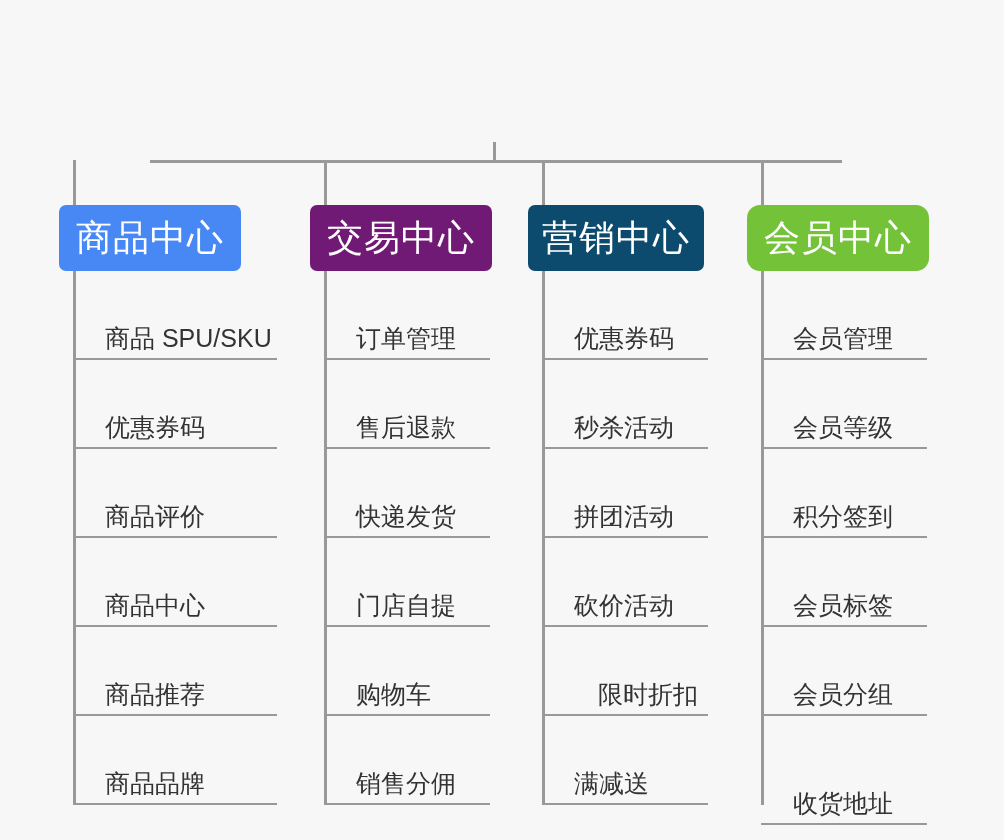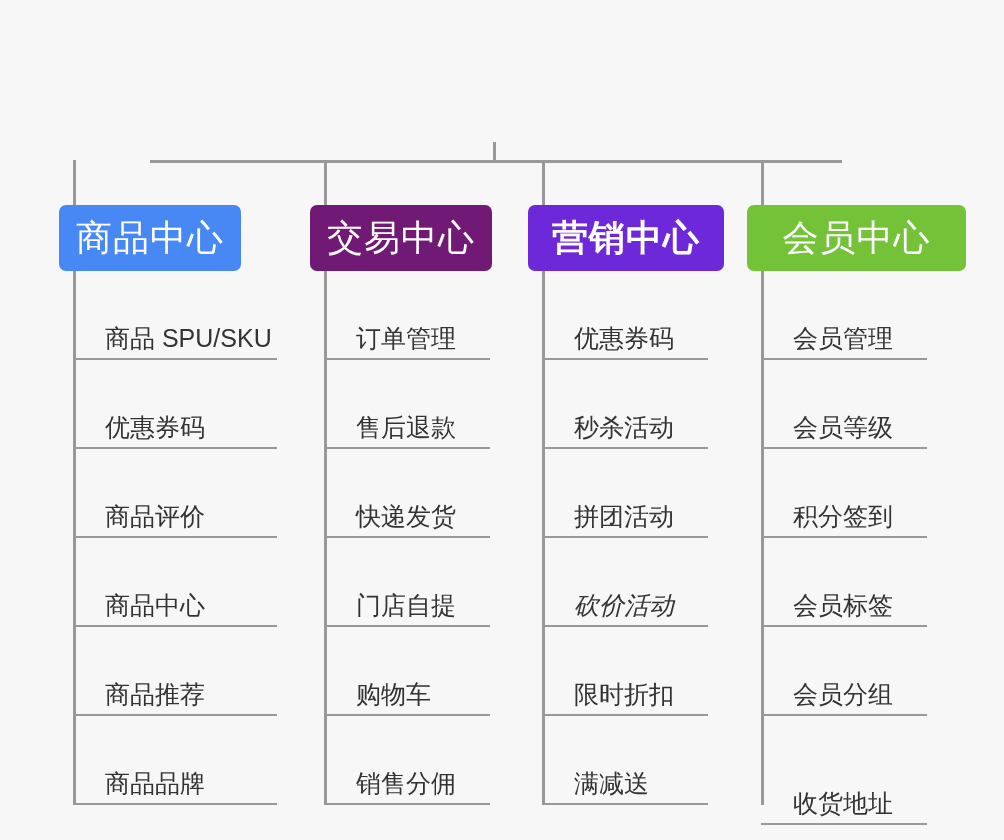--- a/index.html
+++ b/index.html
@@ -174,46 +174,46 @@
           <span class="leaf-label">门店自提</span>
         </div>
         <div class="leaf-item" style="top: 356px; width: 166px;">
           <span class="leaf-label">购物车</span>
         </div>
         <div class="leaf-item" style="top: 445px; width: 166px;">
           <span class="leaf-label">销售分佣</span>
         </div>
       </div>
       <div class="conn conn-v-drop" style="left: 542px;"></div>
-      <div class="cat-box" style="left: 528px; width: 196px; background: #6d28d9; font-weight: bold;">
+      <div class="cat-box" style="left: 528px; width: 176px; background: #0c4a6e;">
         <span>营销中心</span>
       </div>
       <div class="leaf-col" style="left: 542px; height: 534px;">
         <div class="leaf-spine" style="height: 534px;"></div>
         <div class="leaf-item" style="top: 0px; width: 166px;">
           <span class="leaf-label">优惠券码</span>
         </div>
         <div class="leaf-item" style="top: 89px; width: 166px;">
           <span class="leaf-label">秒杀活动</span>
         </div>
         <div class="leaf-item" style="top: 178px; width: 166px;">
           <span class="leaf-label">拼团活动</span>
         </div>
-        <div class="leaf-item" style="top: 267px; width: 166px; font-style: italic;">
+        <div class="leaf-item" style="top: 267px; width: 166px;">
           <span class="leaf-label">砍价活动</span>
         </div>
-        <div class="leaf-item" style="top: 356px; width: 166px;">
+        <div class="leaf-item" style="top: 356px; width: 166px; justify-content: flex-end;">
           <span class="leaf-label">限时折扣</span>
         </div>
         <div class="leaf-item" style="top: 445px; width: 166px;">
           <span class="leaf-label">满减送</span>
         </div>
       </div>
       <div class="conn conn-v-drop" style="left: 761px;"></div>
-      <div class="cat-box" style="left: 747px; width: 219px; background: rgb(116, 194, 56);">
+      <div class="cat-box" style="left: 747px; width: 182px; background: rgb(116, 194, 56); border-radius: 13px;">
         <span>会员中心</span>
       </div>
       <div class="leaf-col" style="left: 761px; height: 534px;">
         <div class="leaf-spine" style="height: 534px;"></div>
         <div class="leaf-item" style="top: 0px; width: 166px;">
           <span class="leaf-label">会员管理</span>
         </div>
         <div class="leaf-item" style="top: 89px; width: 166px;">
           <span class="leaf-label">会员等级</span>
         </div>

